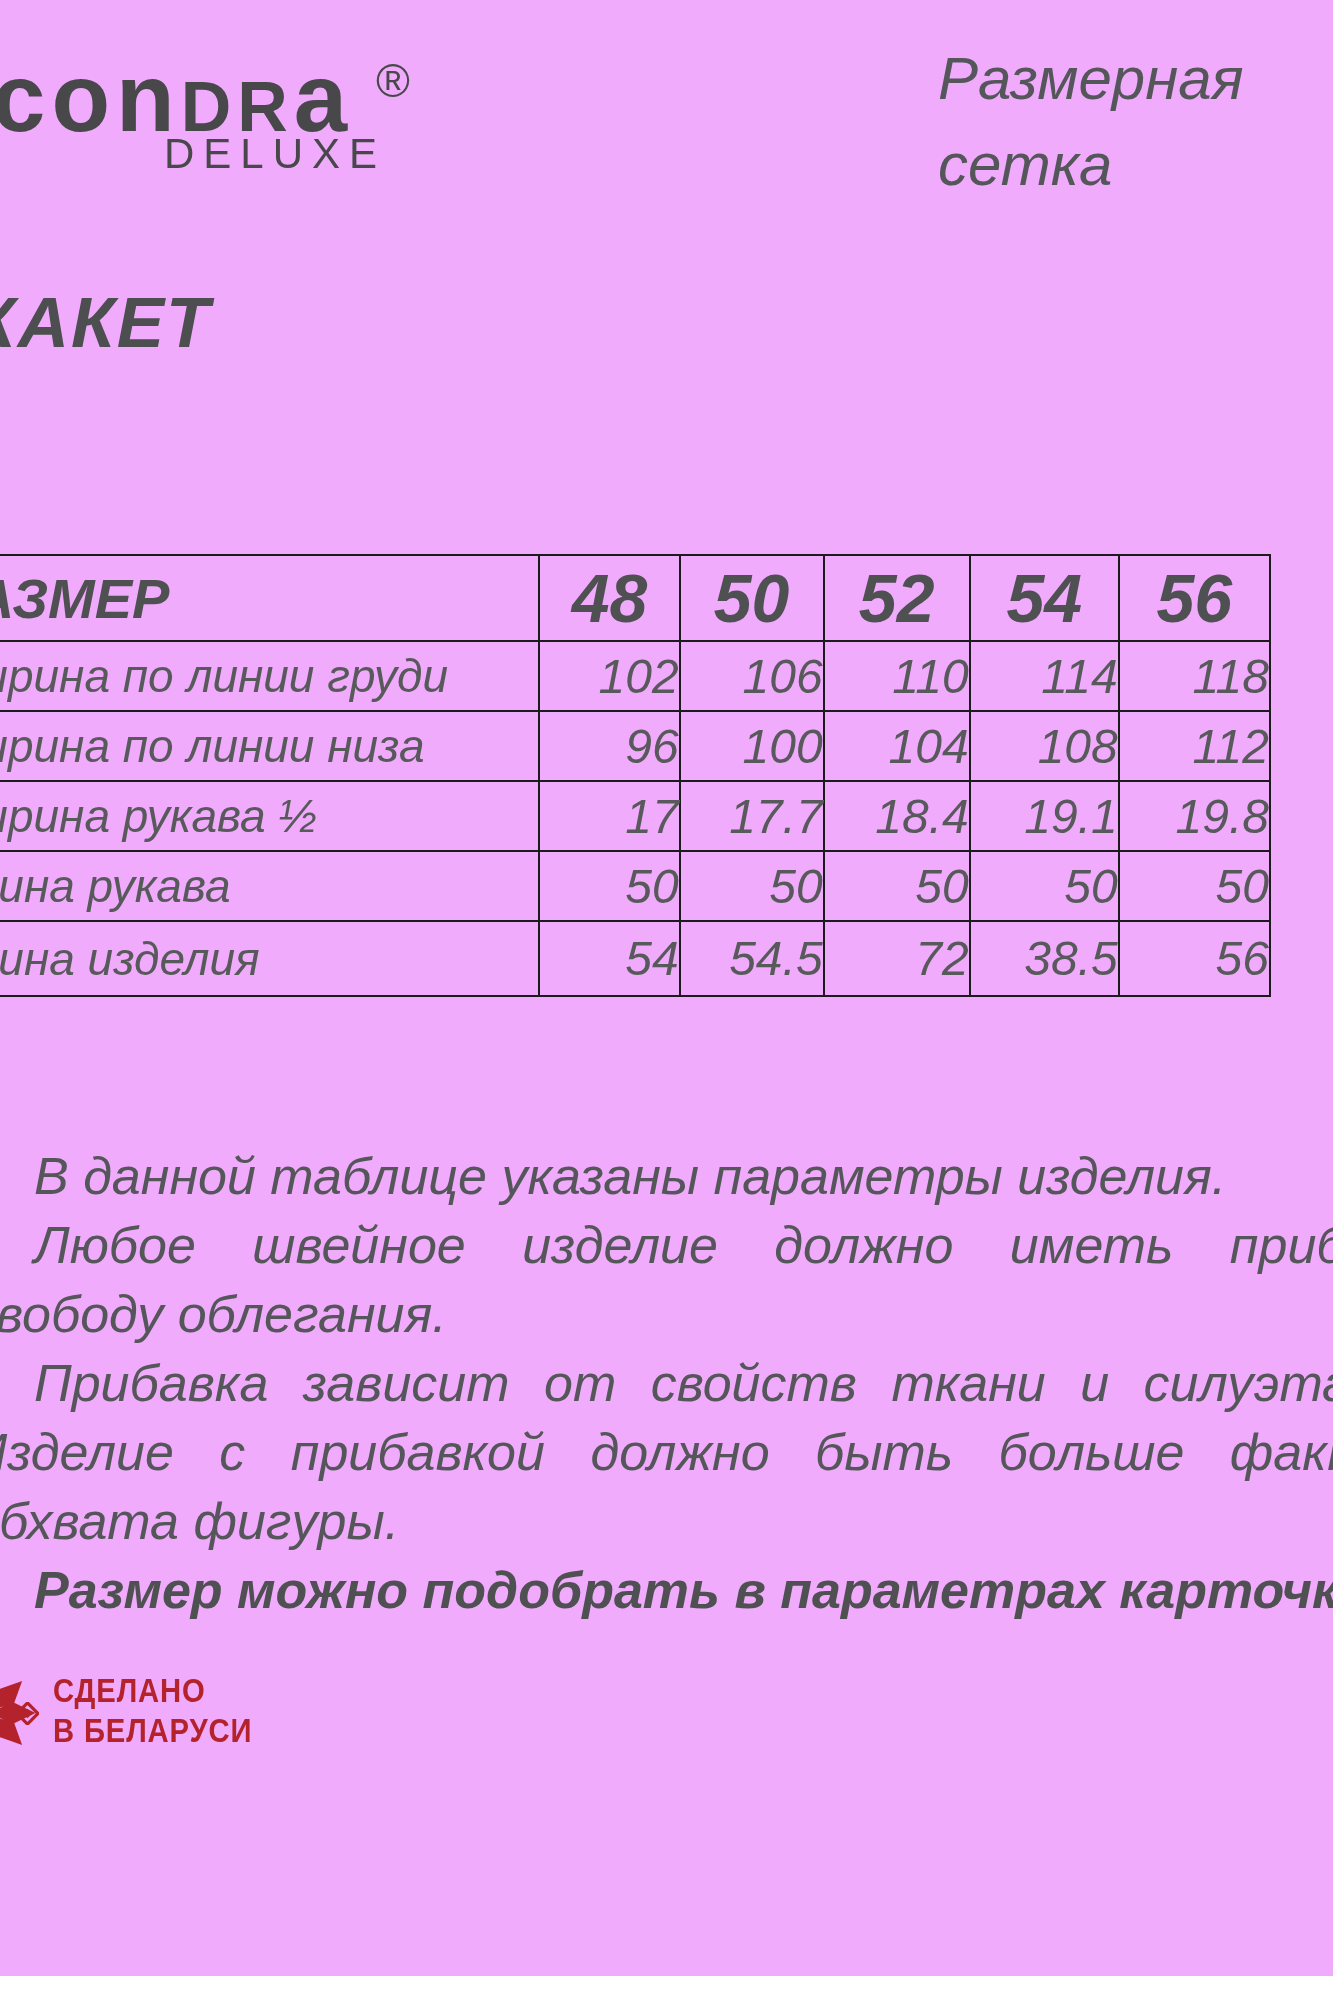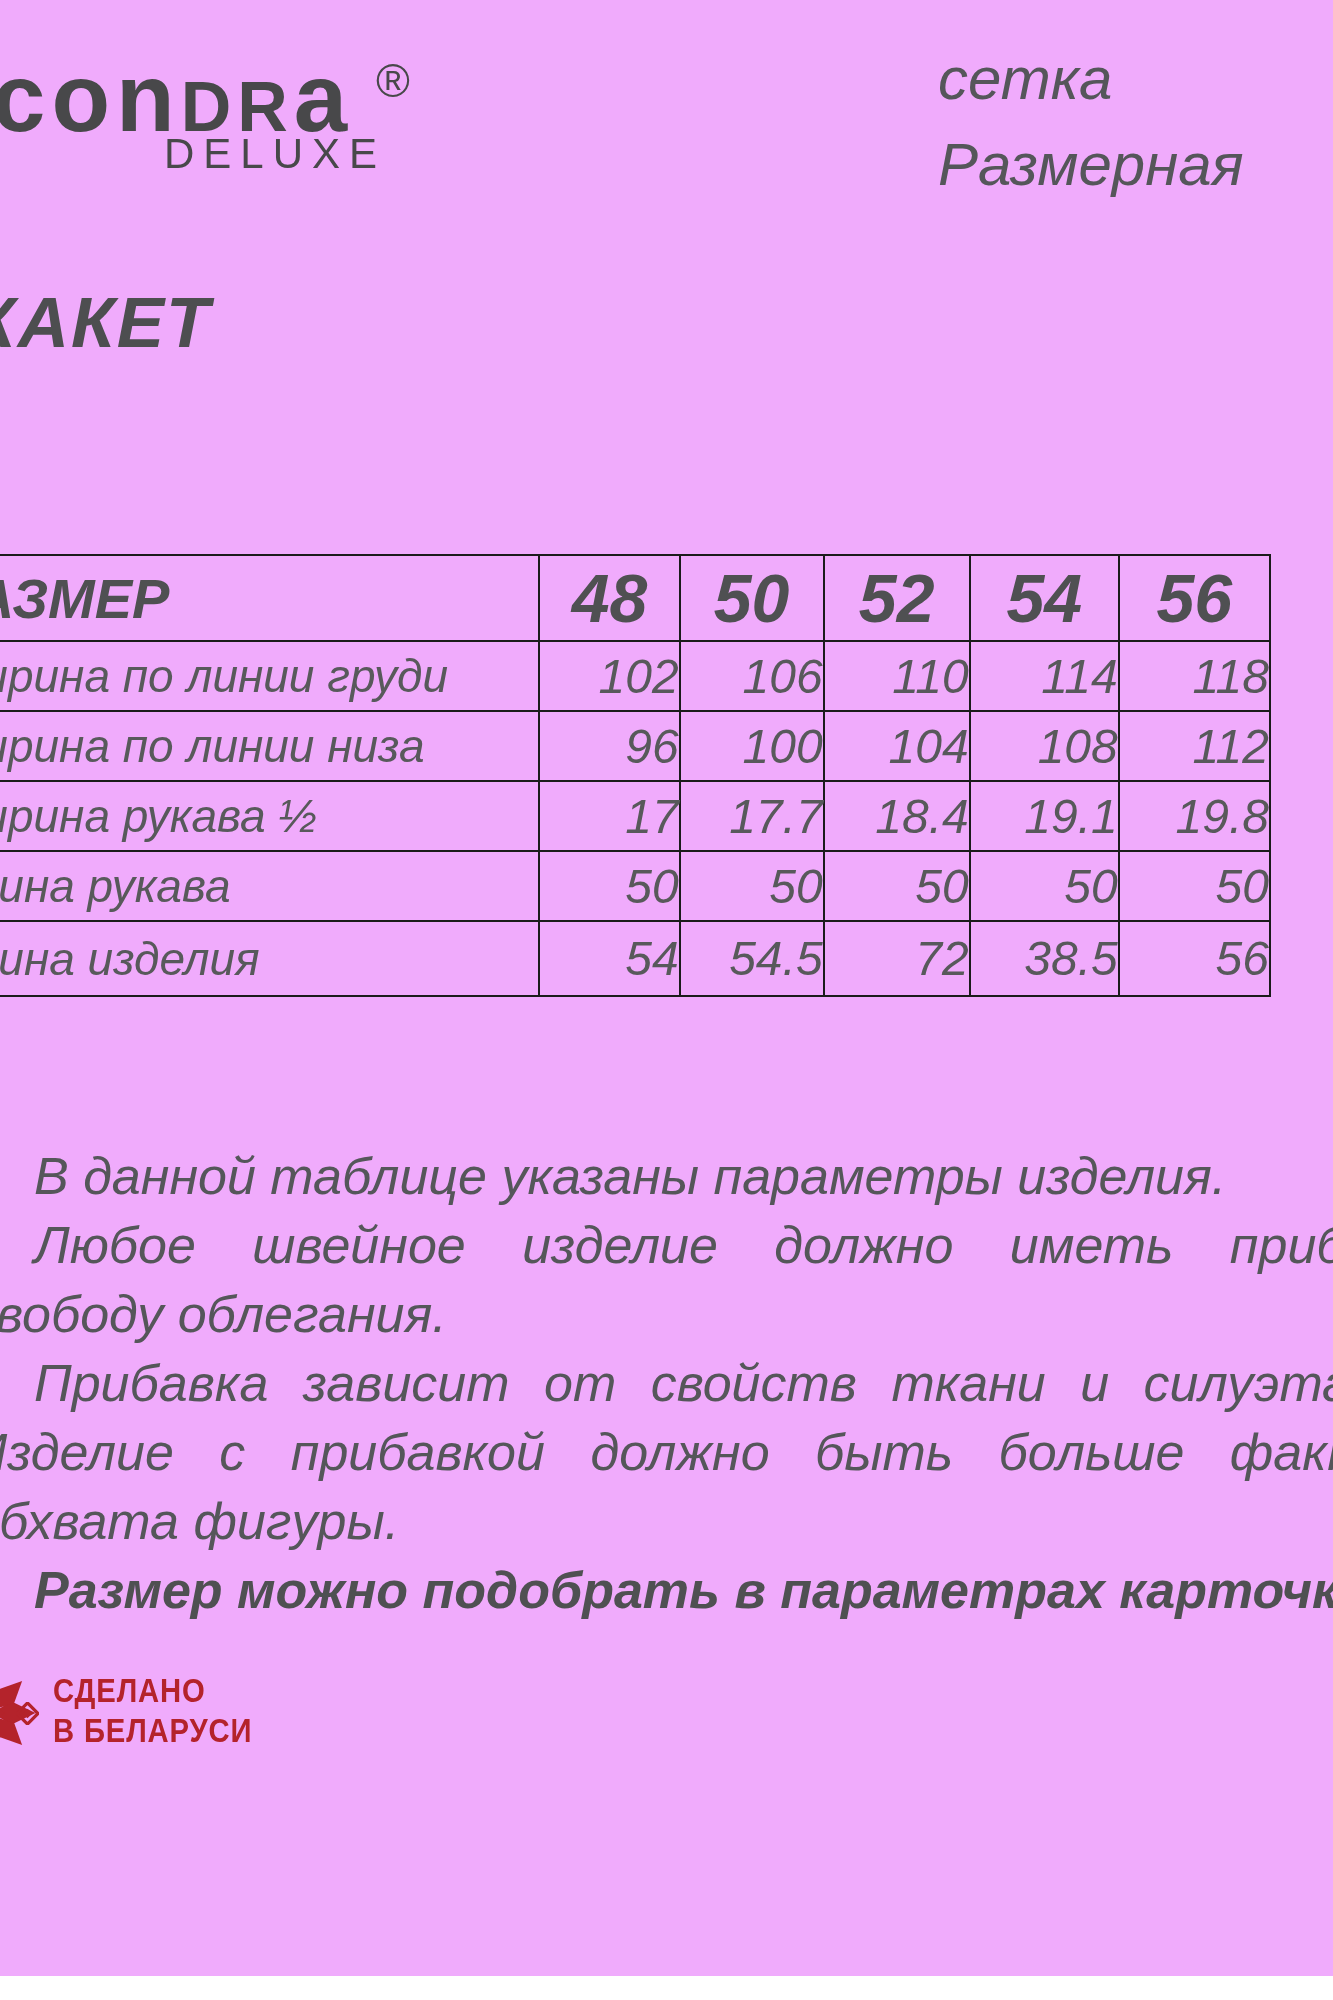--- a/index.html
+++ b/index.html
@@ -55,22 +55,22 @@
 </head>
 <body>
 
 <div class="page">
 
   <div class="logo"><span>c</span><span>o</span><span>n</span><span class="logo-cap">D</span><span class="logo-cap">R</span><span>a</span></div>
   <div class="logo-reg">®</div>
   <div class="logo-deluxe">DELUXE</div>
 
   <div class="doc-title">
+    <div>Размерная</div>
     <div>сетка</div>
-    <div>Размерная</div>
   </div>
 
   <div class="product-title">ЖАКЕТ</div>
 
   <table class="size-table">
     <tbody>
         <tr class="hdr">
       <td class="c-label cell-corner">РАЗМЕР</td>
       <td class="c0 cell-size">48</td>
       <td class="c1 cell-size">50</td>

